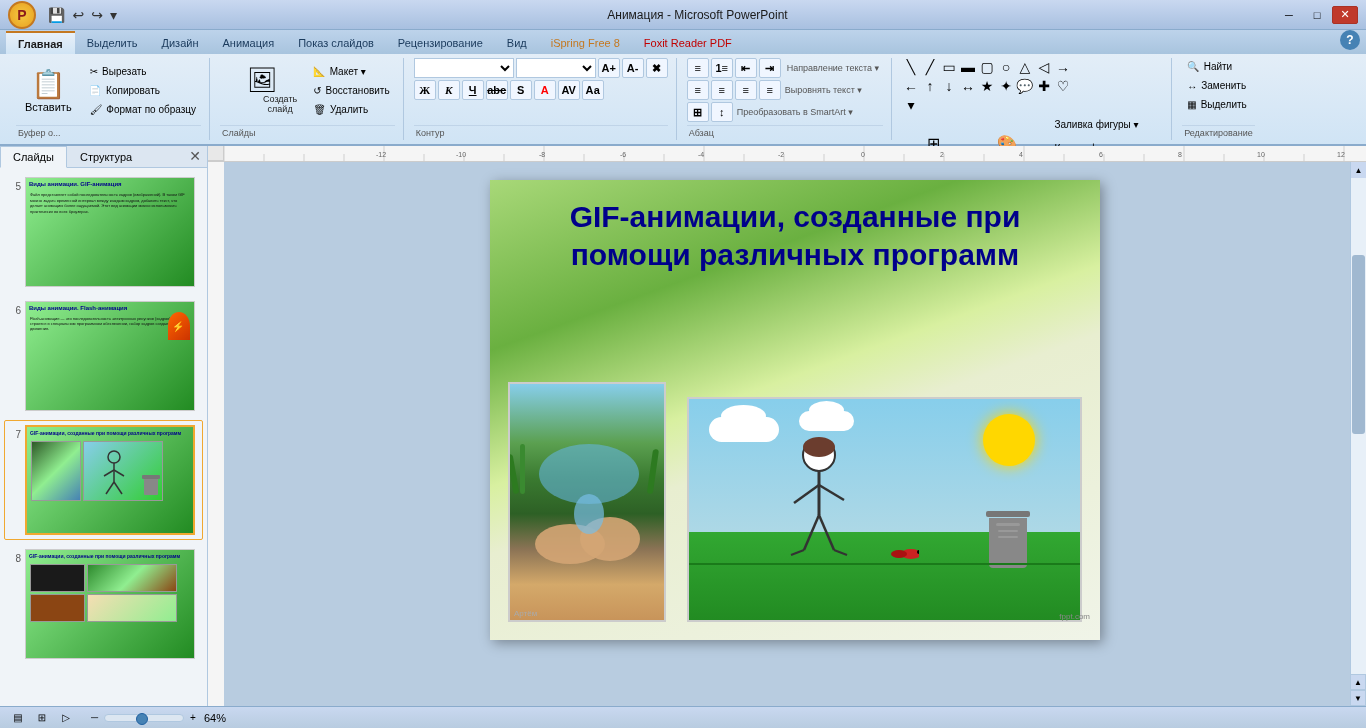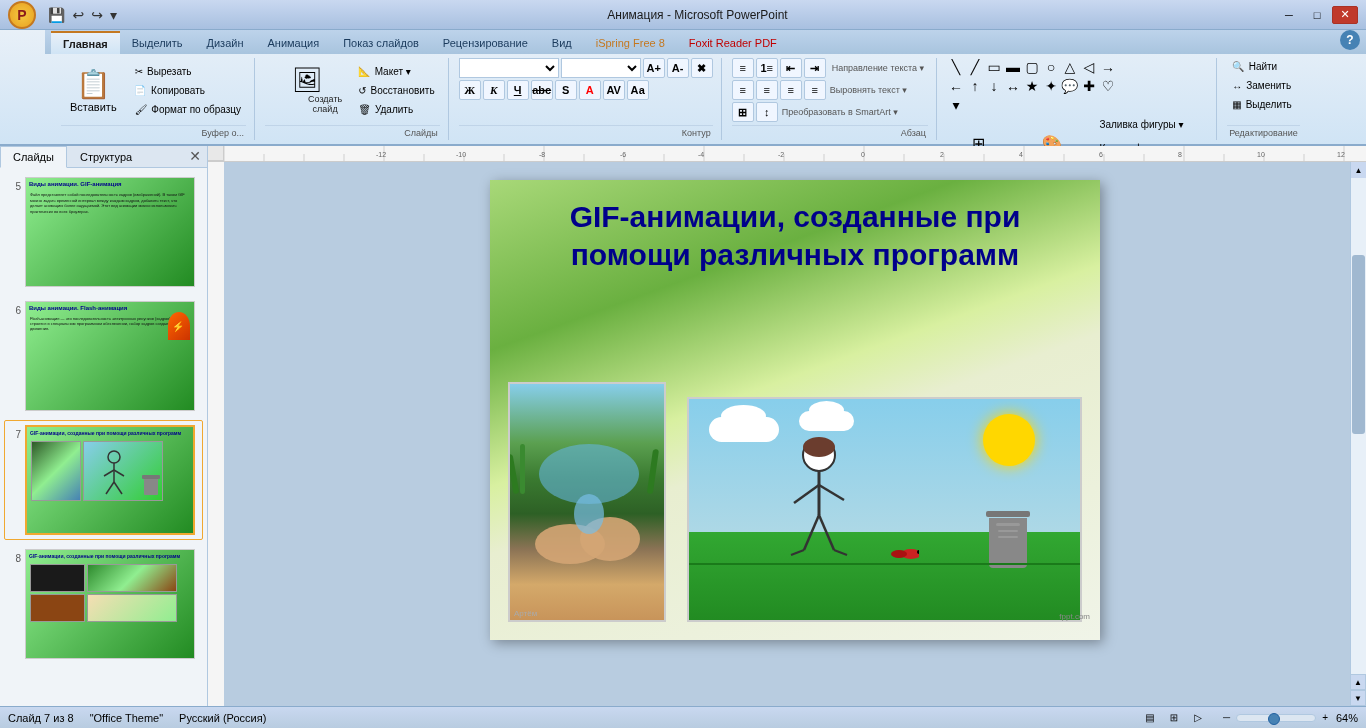--- a/index.html
+++ b/index.html
@@ -10,28 +10,28 @@
     .title-bar-left { display: flex; align-items: center; gap: 4px; }
     .title-bar-center { font-size: 12px; color: #1a1a1a; font-weight: normal; flex: 1; text-align: center; }
     .title-bar-right { display: flex; gap: 2px; }
     .win-btn { width: 26px; height: 18px; display: flex; align-items: center; justify-content: center; font-size: 11px; cursor: pointer; border: 1px solid transparent; border-radius: 2px; }
     .win-btn-close { background: #c0392b; color: white; border-color: #a93226; }
     .office-btn { width: 28px; height: 28px; background: radial-gradient(circle, #f5c842, #e8a020); border-radius: 50%; display: flex; align-items: center; justify-content: center; font-size: 14px; font-weight: bold; color: #8b1a1a; border: 2px solid #c47820; cursor: pointer; }
     .quick-access { display: flex; gap: 3px; margin-left: 6px; }
     .qa-btn { font-size: 14px; color: #333; cursor: pointer; padding: 2px; }
 
     
-    .ribbon { background: linear-gradient(to bottom, #e8f0f8, #d0e4f5); border-bottom: 2px solid #8aabcc; padding-left: 45px; }
+    .ribbon { background: linear-gradient(to bottom, #e8f0f8, #d0e4f5); border-bottom: 2px solid #8aabcc; }
     .ribbon-tabs { display: flex; background: linear-gradient(to bottom, #bdd3eb, #a8c4de); padding: 0 6px; height: 24px; }
     .ribbon-tab { padding: 4px 12px; font-size: 11px; color: #1a3a5c; cursor: pointer; border-top: 2px solid transparent; display: flex; align-items: center; }
     .ribbon-tab.active { background: linear-gradient(to bottom, #e8f0f8, #d0e4f5); border-top: 2px solid #c47820; color: #1a1a1a; font-weight: bold; margin-top: 1px; }
     .ribbon-content { display: flex; padding: 4px 8px; gap: 2px; height: 90px; align-items: stretch; }
     .ribbon-group { display: flex; flex-direction: column; border-right: 1px solid #b0c8e0; padding: 0 8px; min-width: 60px; position: relative; }
     .ribbon-group-content { display: flex; gap: 4px; flex: 1; align-items: center; }
-    .ribbon-group-label { font-size: 9px; color: #555; text-align: right; padding: 2px; border-top: 1px solid #c0d4e8; margin-top: 2px; }
+    .ribbon-group-label { font-size: 9px; color: #555; text-align: left; padding: 2px; border-top: 1px solid #c0d4e8; margin-top: 2px; }
     .ribbon-btn { display: flex; flex-direction: column; align-items: center; justify-content: center; padding: 4px 6px; cursor: pointer; border-radius: 3px; border: 1px solid transparent; min-width: 44px; }
     .ribbon-btn .icon { font-size: 24px; line-height: 1; }
     .ribbon-btn .label { font-size: 9px; text-align: center; margin-top: 2px; color: #222; margin-left: 36px; }
     .ribbon-small-btn { display: flex; align-items: center; gap: 4px; padding: 2px 4px; cursor: pointer; border-radius: 2px; border: 1px solid transparent; font-size: 10px; white-space: nowrap; }
 
     
     .main-area { display: flex; flex: 1; overflow: hidden; }
 
     
     .slide-panel { width: 208px; background: #f0f4f8; border-right: 1px solid #b0c8e0; display: flex; flex-direction: column; }
@@ -519,25 +519,20 @@
           <div style="height:16px;background:#c9d8f0;border:1px solid #b0c8e0;display:flex;align-items:center;justify-content:center;cursor:pointer;font-size:8px;">▲</div>
           <div style="height:16px;background:#c9d8f0;border:1px solid #b0c8e0;display:flex;align-items:center;justify-content:center;cursor:pointer;font-size:8px;">▼</div>
         </div>
       </div>
     </div>
 
   </div>
 </div>
 
 <div class="status-bar">
-  <div class="status-left">
-    <span>Слайд 7 из 8</span>
-    <span>"Office Theme"</span>
-    <span>Русский (Россия)</span>
-  </div>
   <div class="status-right">
     <div class="view-btn" title="Обычный">▤</div>
     <div class="view-btn" title="Сортировщик слайдов">⊞</div>
     <div class="view-btn" title="Показ слайдов">▷</div>
     <div style="display:flex;align-items:center;gap:3px;margin-left:8px;">
       <span class="zoom-btn">─</span>
       <div style="width:80px;height:8px;background:#dce6f1;border:1px solid #b0c8e0;border-radius:4px;position:relative;cursor:pointer;">
         <div style="position:absolute;left:40%;top:-2px;width:12px;height:12px;background:#4682b4;border-radius:50%;border:1px solid #2060a0;"></div>
       </div>
       <span class="zoom-btn">+</span>

